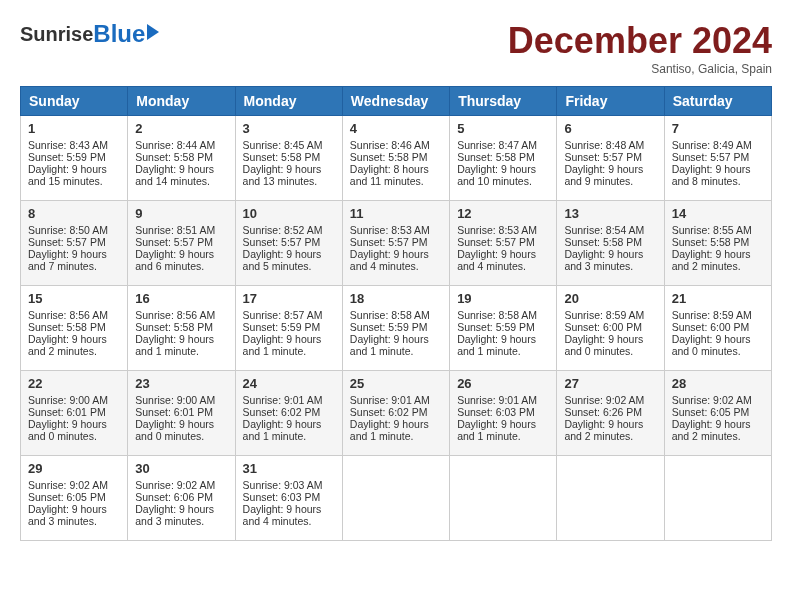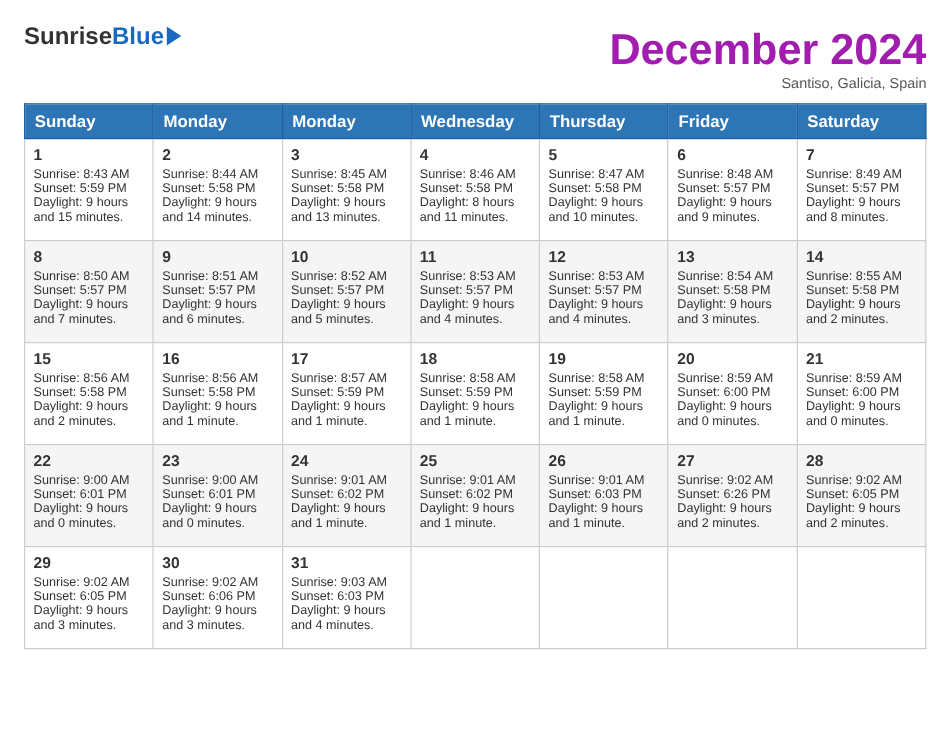--- a/index.html
+++ b/index.html
@@ -24,40 +24,40 @@
     .logo-text {
       display: flex;
       align-items: center;
     }
     .logo-general {
       font-size: 20px;
       font-weight: bold;
       color: #333;
     }
     .logo-blue {
-      font-size: 20px;
+      font-size: 24px;
       font-weight: bold;
       color: #1a6bbf;
     }
     .logo-arrow {
       width: 0;
       height: 0;
       border-left: 12px solid #1a6bbf;
       border-top: 8px solid transparent;
       border-bottom: 8px solid transparent;
       margin-left: 2px;
       margin-top: -4px;
     }
     .title-section {
       text-align: right;
     }
     .month-title {
       font-size: 36px;
       font-weight: bold;
-      color: #a21caf;
+      color: #7f1d1d;
     }
     .location {
       font-size: 12px;
       color: #555;
     }
     .calendar {
       width: 100%;
       border-collapse: collapse;
       border: 1px solid #ccc;
     }

